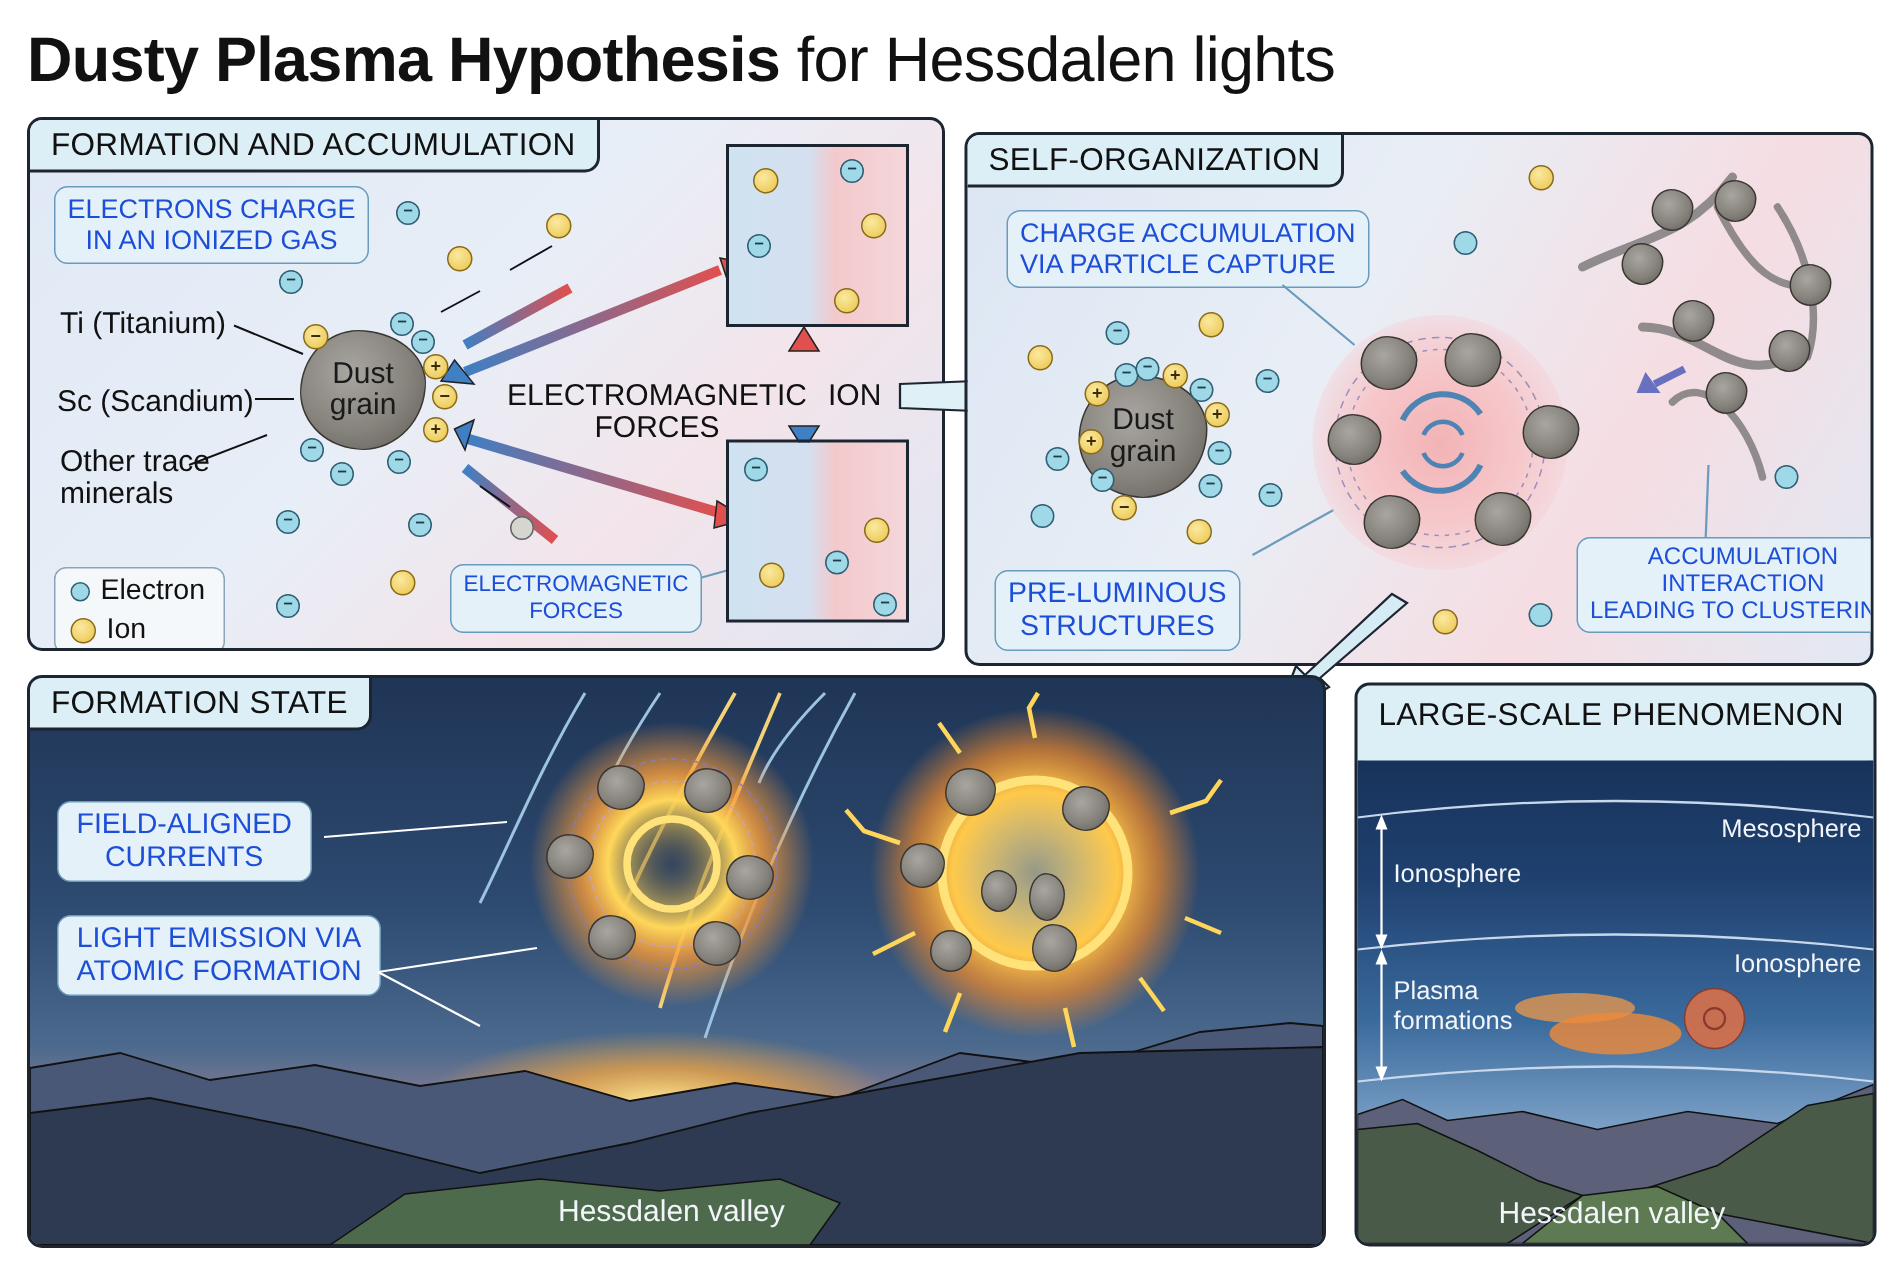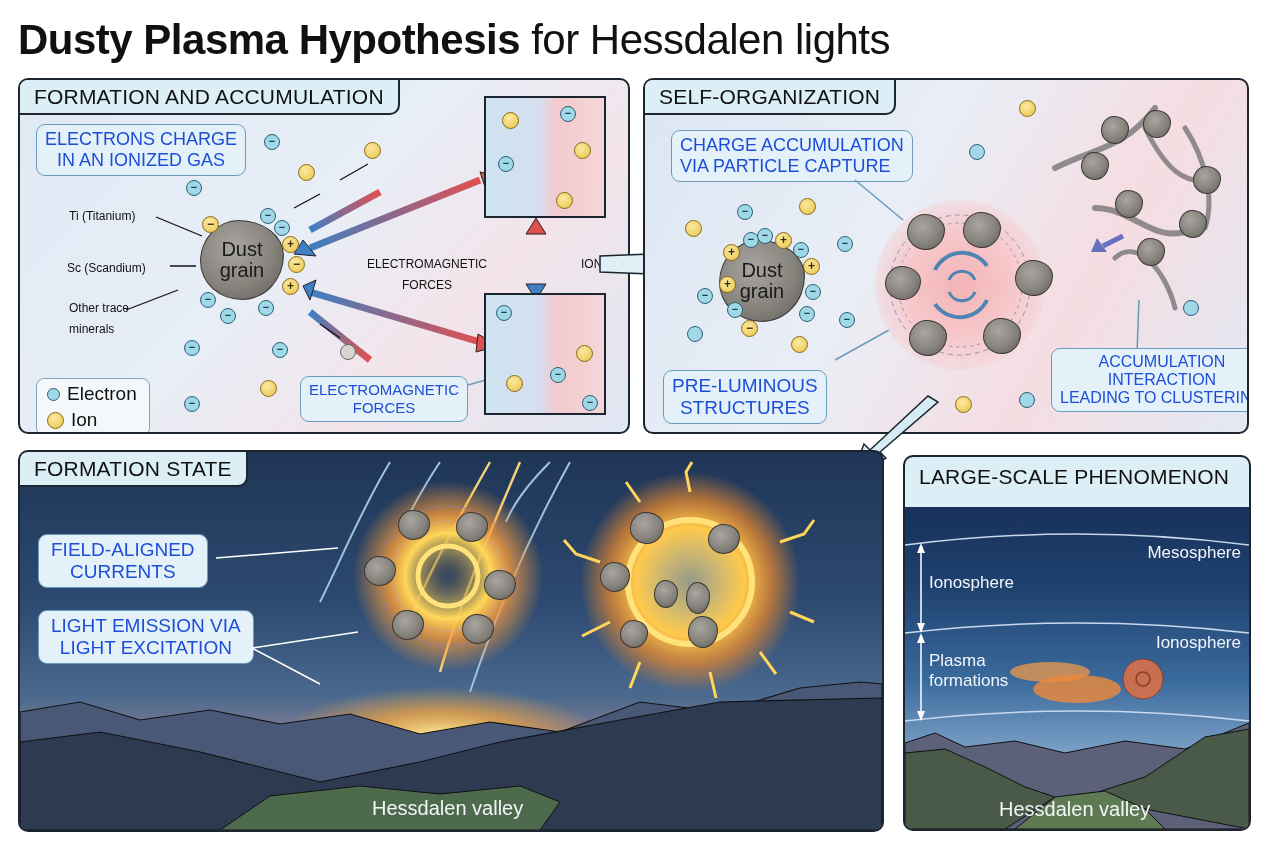--- a/index.html
+++ b/index.html
@@ -2,28 +2,28 @@
 <html><head>
 <meta charset="utf-8">
 <style>
   html,body{margin:0;padding:0;}
   body{width:1264px;height:848px;background:#ffffff;position:relative;overflow:hidden;font-family:"Liberation Sans",sans-serif;color:#111;}
   .title{position:absolute;left:18px;top:12px;font-size:42px;letter-spacing:-0.5px;line-height:56px;white-space:nowrap;}
   .title b{font-weight:700;}
   .title span.light{font-weight:400;}
   .panel{position:absolute;border:2px solid #1d2530;border-radius:10px;overflow:hidden;}
   .p1{left:18px;top:78px;width:608px;height:352px;background:linear-gradient(135deg,#dfe9f5 0%,#e8eef7 45%,#f3e4ea 70%,#dfe7f3 100%);}
-  .p2{left:643px;top:78px;width:602px;height:352px;background:linear-gradient(120deg,#dbe6f3 0%,#e9eef6 40%,#f5dde2 70%,#e2e9f4 100%);}
+  .p2{left:643px;top:88px;width:602px;height:352px;background:linear-gradient(120deg,#dbe6f3 0%,#e9eef6 40%,#f5dde2 70%,#e2e9f4 100%);}
   .p3{left:18px;top:450px;width:862px;height:378px;background:linear-gradient(180deg,#1f3556 0%,#2d4a70 40%,#4b6a8e 65%,#a08494 80%,#6d7a96 90%);}
   .p4{left:903px;top:455px;width:344px;height:372px;background:linear-gradient(180deg,#13294c 0%,#1f4170 35%,#3a6a9c 60%,#7ea2c8 80%,#b7b7c8 90%);}
   .tab{position:absolute;left:-2px;top:-2px;background:#dceff6;border:2px solid #1d2530;border-radius:0 0 10px 0;font-size:21px;padding:5px 14px 4px 14px;letter-spacing:0.2px;white-space:nowrap;}
   .p4 .tab{right:-2px;border-radius:10px 10px 0 0;border-bottom:none;padding:8px 14px 18px 14px;}
   .callout{position:absolute;background:#e4f1f8;border:1.5px solid #6a9bbd;border-radius:9px;text-align:center;font-size:18px;line-height:21px;padding:4px 8px;white-space:nowrap;color:#1d4ed8;}
   .callout.small{font-size:15px;line-height:18px;}
-  .label{position:absolute;font-size:12px;line-height:21px;white-space:nowrap;color:#111;margin-left:29px;}
+  .label{position:absolute;font-size:20px;line-height:21px;white-space:nowrap;color:#111;}
   .wlabel{position:absolute;font-size:17px;line-height:20px;white-space:nowrap;color:#f2f5fa;}
   .grain{position:absolute;border-radius:46% 54% 50% 50% / 52% 44% 56% 48%;background:radial-gradient(circle at 40% 35%,#a9a6a1 0%,#86827c 55%,#5e5a55 100%);border:1.5px solid #3a3733;text-align:center;font-size:20px;line-height:21px;color:#1a1a1a;display:flex;align-items:center;justify-content:center;}
   .e{position:absolute;width:14px;height:14px;border-radius:50%;background:#9fd8e6;border:1.5px solid #2f5f74;font-size:11px;line-height:13px;text-align:center;color:#1b3c4b;font-weight:700;}
   .i{position:absolute;width:15px;height:15px;border-radius:50%;background:radial-gradient(circle at 40% 35%,#fbe9a0,#e9c44a);border:1.5px solid #8a6a14;font-size:12px;line-height:14px;text-align:center;color:#3c2c00;font-weight:700;}
   .legend{position:absolute;left:16px;top:284px;width:112px;height:56px;background:#f4f8fb;border:1.5px solid #8aa5ba;border-radius:8px;margin-top:14px;}
   .legend .row{position:absolute;left:10px;display:flex;align-items:center;gap:7px;font-size:19px;}
   .inset{position:absolute;width:118px;height:118px;border:2px solid #1d2530;background:linear-gradient(90deg,#cfe3f1 0%,#d5dff0 45%,#f3c9cc 60%,#f4d6da 100%);}
   svg{position:absolute;overflow:visible;}
   .ring{position:absolute;border-radius:50%;}
 </style>
@@ -239,21 +239,21 @@
 
 <div class="panel p3">
   <div class="tab">FORMATION STATE</div>
 
   <div class="callout" style="left:18px;top:82px;font-size:19px;line-height:22px;padding:4px 12px;">
     <div>FIELD-ALIGNED</div>
     <div>CURRENTS</div>
   </div>
   <div class="callout" style="left:18px;top:158px;font-size:19px;line-height:22px;padding:4px 12px;">
     <div>LIGHT EMISSION VIA</div>
-    <div>LIGHT EXCITATION</div>
+    <div>ATOMIC FORMATION</div>
   </div>
 
   <svg width="862" height="378" style="left:0;top:0;">
     <defs>
       <radialGradient id="glow1">
           <stop offset="0" stop-color="#5a4a3a" stop-opacity="0.2"></stop>
           <stop offset="0.45" stop-color="#ffd75a"></stop>
           <stop offset="0.65" stop-color="#f59a3a" stop-opacity="0.8"></stop>
           <stop offset="1" stop-color="#f59a3a" stop-opacity="0"></stop>
         </radialGradient>

